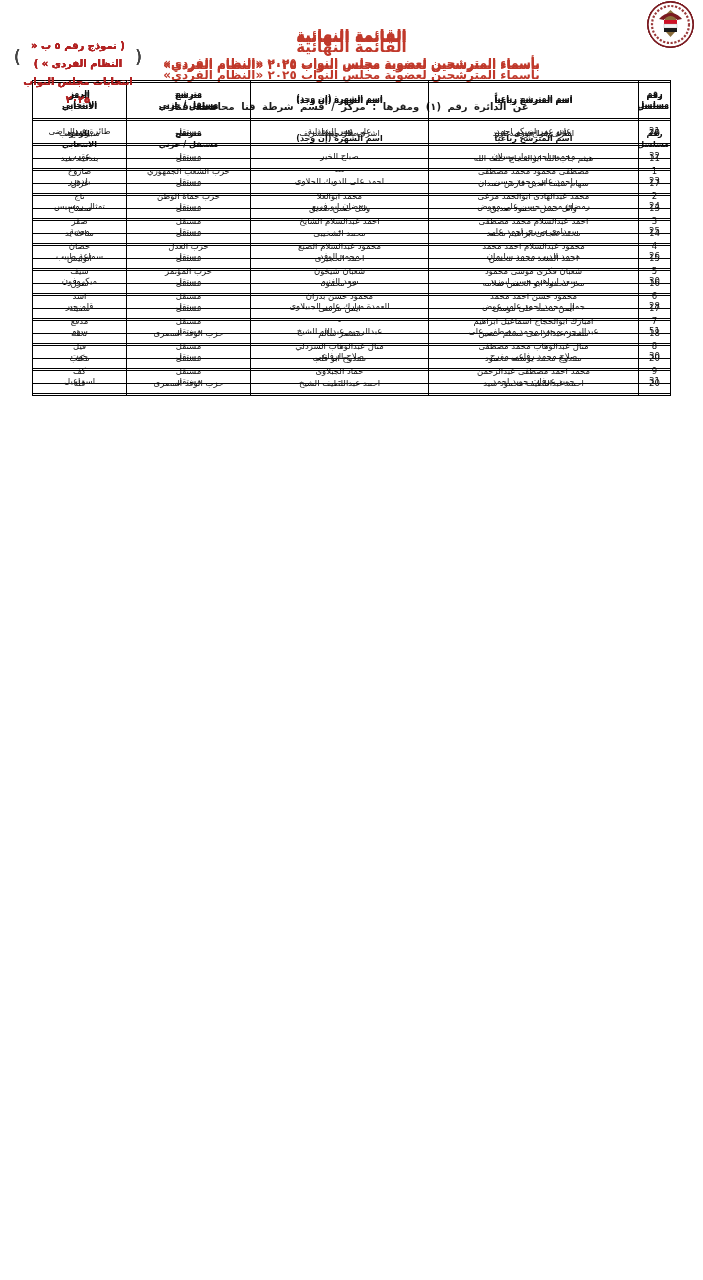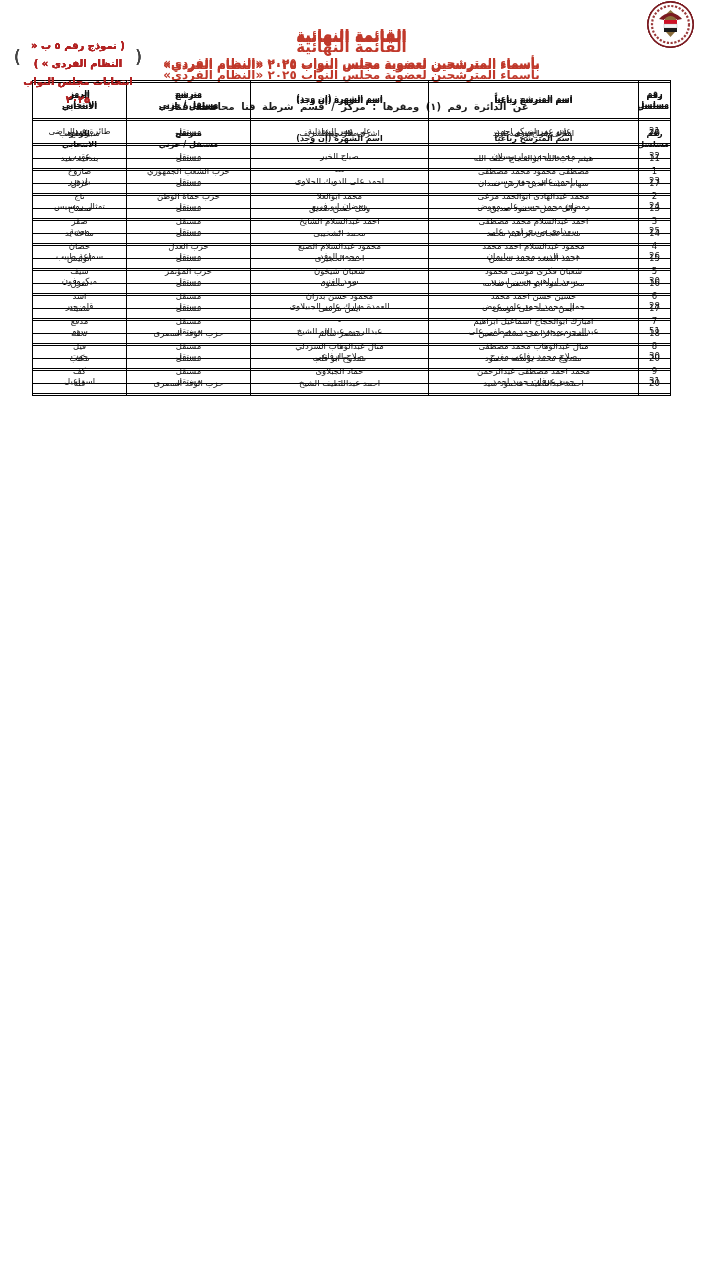--- a/index.html
+++ b/index.html
@@ -130,21 +130,21 @@
   </tr>
         <tr>
     <td class="c-serial">5</td>
     <td class="c-name">شعبان فكرى موسى محمود</td>
     <td class="c-fame">شعبان شيخون</td>
     <td class="c-party">حزب المؤتمر</td>
     <td class="c-symbol">سيف</td>
   </tr>
         <tr>
     <td class="c-serial">6</td>
-    <td class="c-name">حسين حسن احمد محمد</td>
+    <td class="c-name">محمود حسن احمد محمد</td>
     <td class="c-fame">محمود حسن بدران</td>
     <td class="c-party">مستقل</td>
     <td class="c-symbol">اسد</td>
   </tr>
         <tr>
     <td class="c-serial">7</td>
     <td class="c-name">امبارك ابوالحجاج اسماعيل ابراهيم</td>
     <td class="c-fame">-</td>
     <td class="c-party">مستقل</td>
     <td class="c-symbol">مدفع</td>

